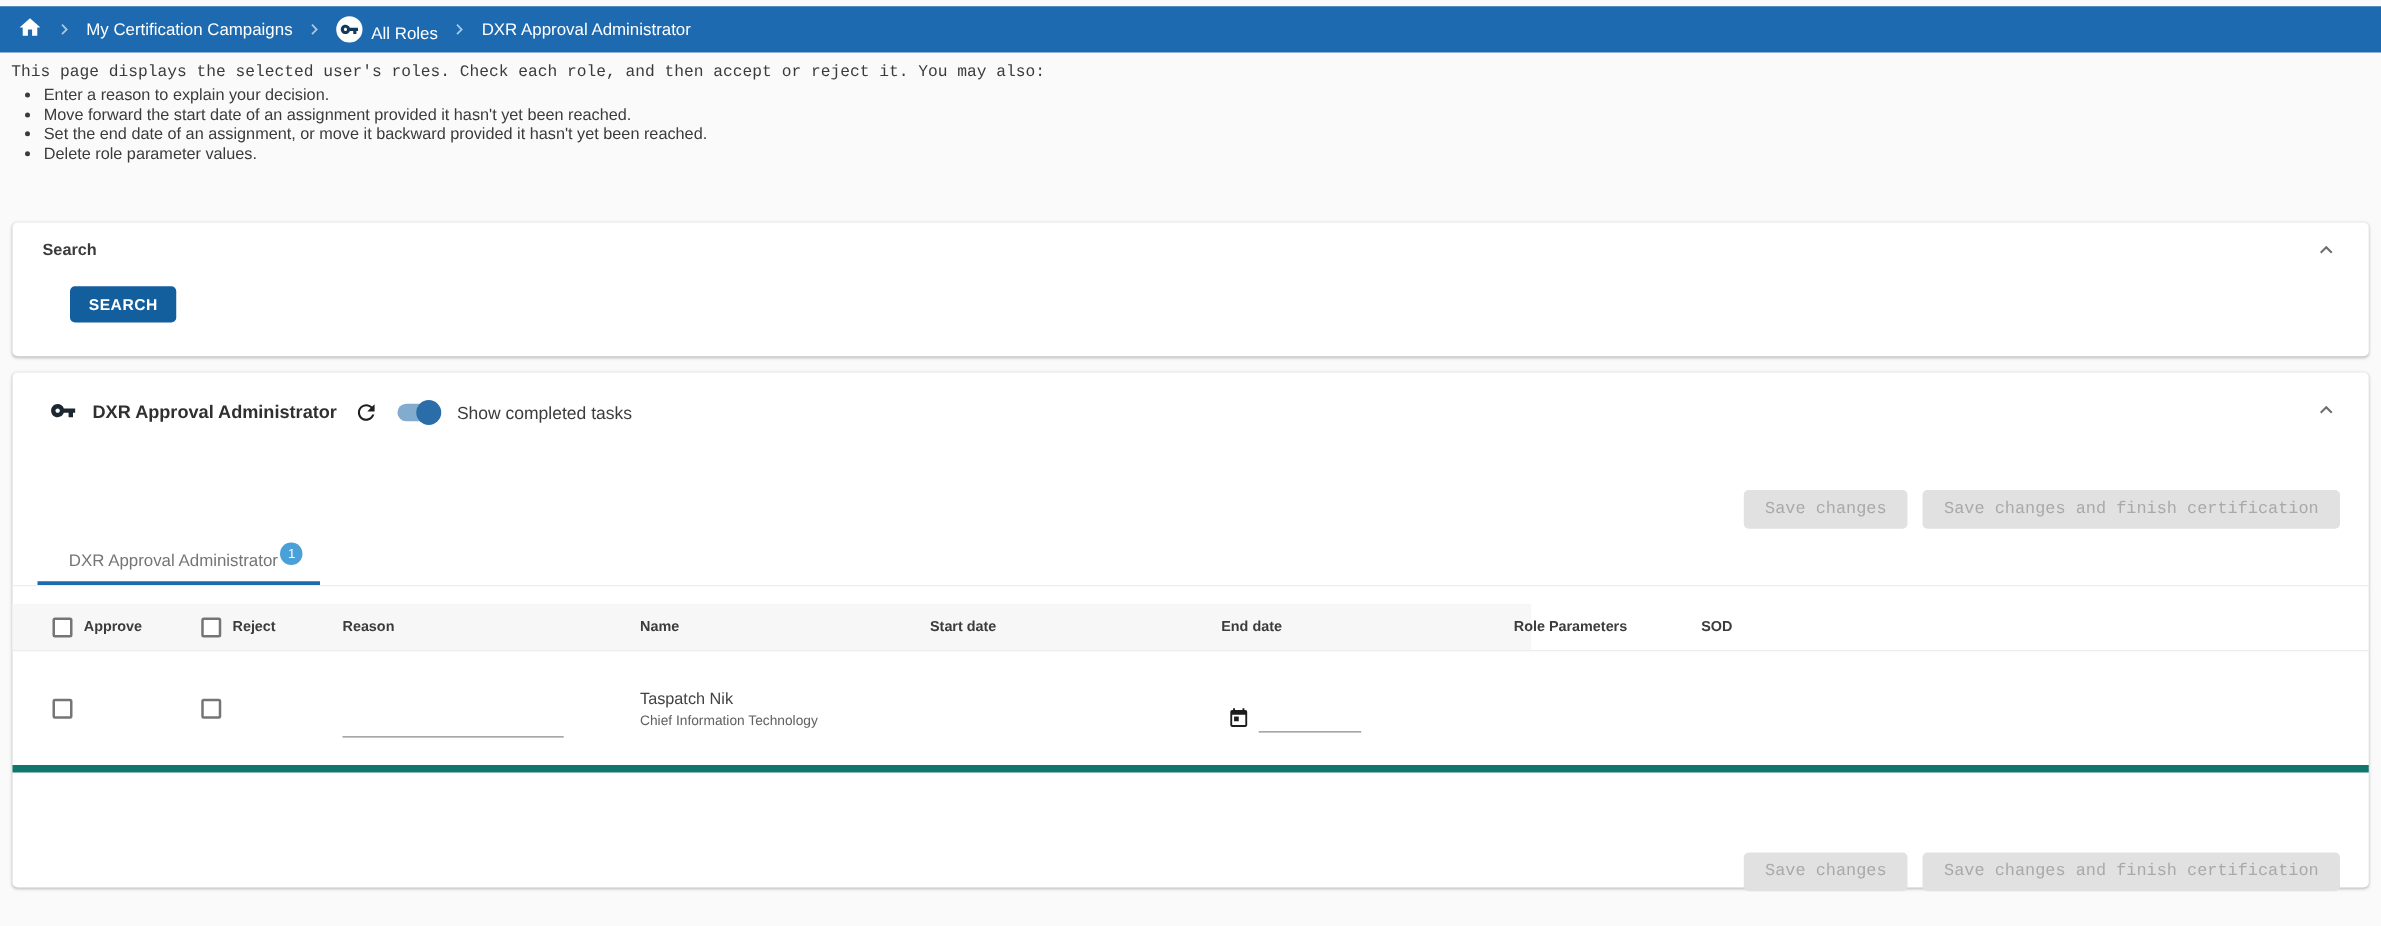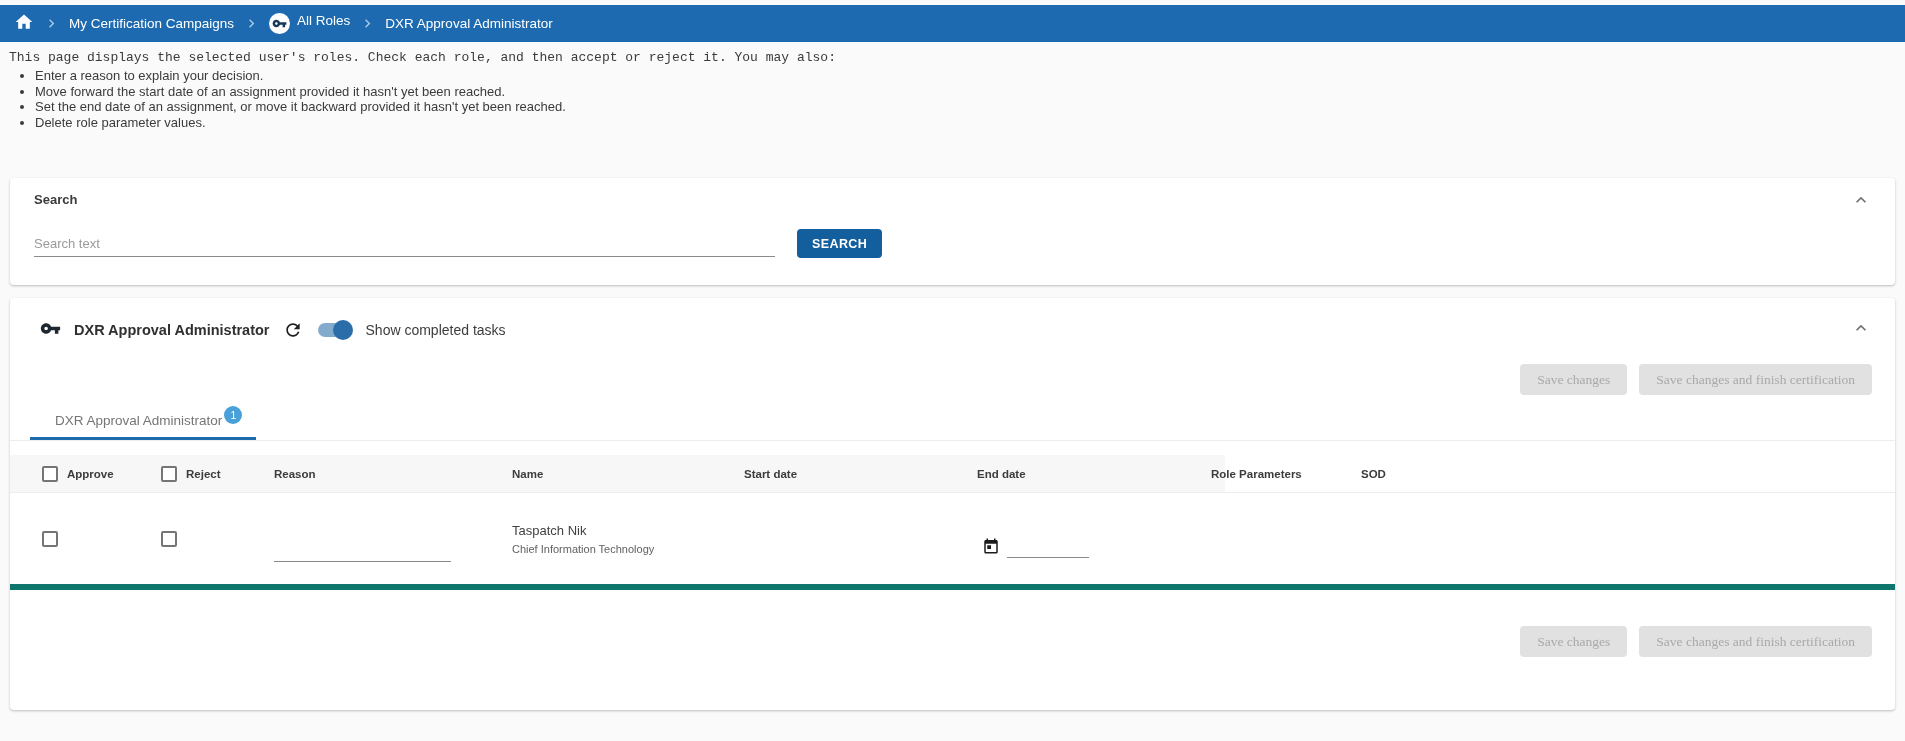--- a/index.html
+++ b/index.html
@@ -10,21 +10,21 @@
     font-family:"Liberation Sans", sans-serif;
     font-size:13px;
   }
   
   .topbar {
     margin-top:5px; height:37px; background:#1d6ab0;
     display:flex; align-items:center; padding:0 14px;
     color:#fff; font-size:13.5px;
   }
   .topbar .sep { margin:0 9px; display:flex; align-items:center; }
-  .crumb { display:flex; align-items:flex-start; gap:7px; cursor:pointer; white-space:nowrap; }
+  .crumb { display:flex; align-items:flex-end; gap:7px; cursor:pointer; white-space:nowrap; }
   .key-circle {
     width:21px; height:21px; border-radius:50%; background:#fff;
     display:flex; align-items:center; justify-content:center;
   }
   
   .intro { padding:8px 10px 0 9px; }
   .intro h1 { font-size:17px; font-weight:400; color:#3d3d3d; margin:6px 0 11px; }
   .intro p { margin:0 0 3px; font-size:13px;font-family:Liberation Mono, monospace; }
   .intro ul { margin:2px 0 0; padding-left:26px; }
   .intro li { font-size:13px; line-height:15.5px; }
@@ -61,21 +61,21 @@
   .icon-btn { background:none; border:none; padding:0; line-height:0; cursor:pointer; }
   .toggle { position:relative; width:37px; height:20px; cursor:pointer; flex:0 0 auto; }
   .toggle-track { position:absolute; left:2px; top:3px; width:33px; height:14px; border-radius:7px; background:#82abce; }
   .toggle-thumb { position:absolute; right:0; top:0; width:20px; height:20px; border-radius:50%; background:#2b6da8; }
   .toggle-label { font-size:14px; color:#3c3c3c; }
   .actions { display:flex; justify-content:flex-end; gap:12px; padding-right:23px; }
   .actions-top { margin-top:22px; }
   .actions-bottom { margin-top:36px; }
   .btn-gray {
     height:31px; border:none; border-radius:4px; background:#e1e1e1; color:#a9a9a9;
-    padding:0 17px; font-family:Liberation Serif, serif; font-size:13.5px;
+    padding:0 17px; font-family:Liberation Mono, monospace; font-size:13.5px;margin-top:28px;
   }
   
   .tabbar { margin-top:8px; height:38px; border-bottom:1px solid #ededed; padding-left:20px; }
   .tab {
     display:inline-flex; align-items:flex-start; height:100%; cursor:pointer;
     padding:10px 14px 0 25px; color:#757575; font-size:13.5px;
     border-bottom:3px solid #1c6bad;
   }
   .tab-badge {
     width:18px; height:18px; border-radius:50%; background:#4aa0d8; color:#fff;
@@ -166,21 +166,20 @@
 <div class="card search-card">
   <div class="search-title">Search</div>
   <button class="collapse-btn">
     <span>
       <svg width="20" height="20" viewBox="0 0 24 24">
           <path fill="#6d6d6d" d="M12 8l-6 6 1.41 1.41L12 10.83l4.59 4.58L18 14z"></path>
         </svg>
     </span>
   </button>
   <div class="search-row">
-    <input class="search-input" type="text" placeholder="Search text" style="">
     <button class="search-btn">SEARCH</button>
   </div>
 </div>
 
 <div class="card main-card">
 
   <div class="panel-header">
     <span>
       <svg width="21" height="21" viewBox="0 0 24 24">
           <path fill="#1d2730" d="M12.65 10C11.83 7.67 9.61 6 7 6c-3.31 0-6 2.69-6 6s2.69 6 6 6c2.61 0 4.83-1.67 5.65-4H17v4h4v-4h2v-4H12.65zM7 14c-1.1 0-2-.9-2-2s.9-2 2-2 2 .9 2 2-.9 2-2 2z"></path>

